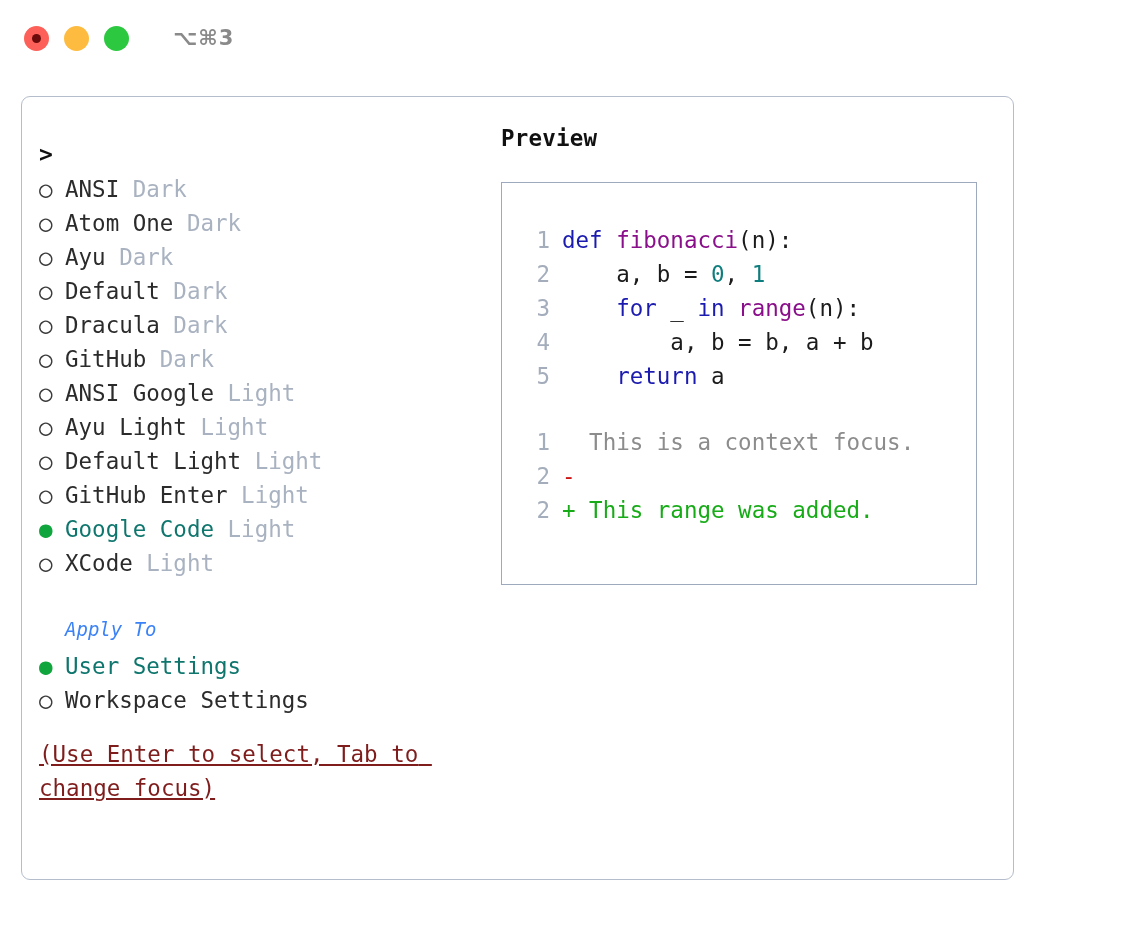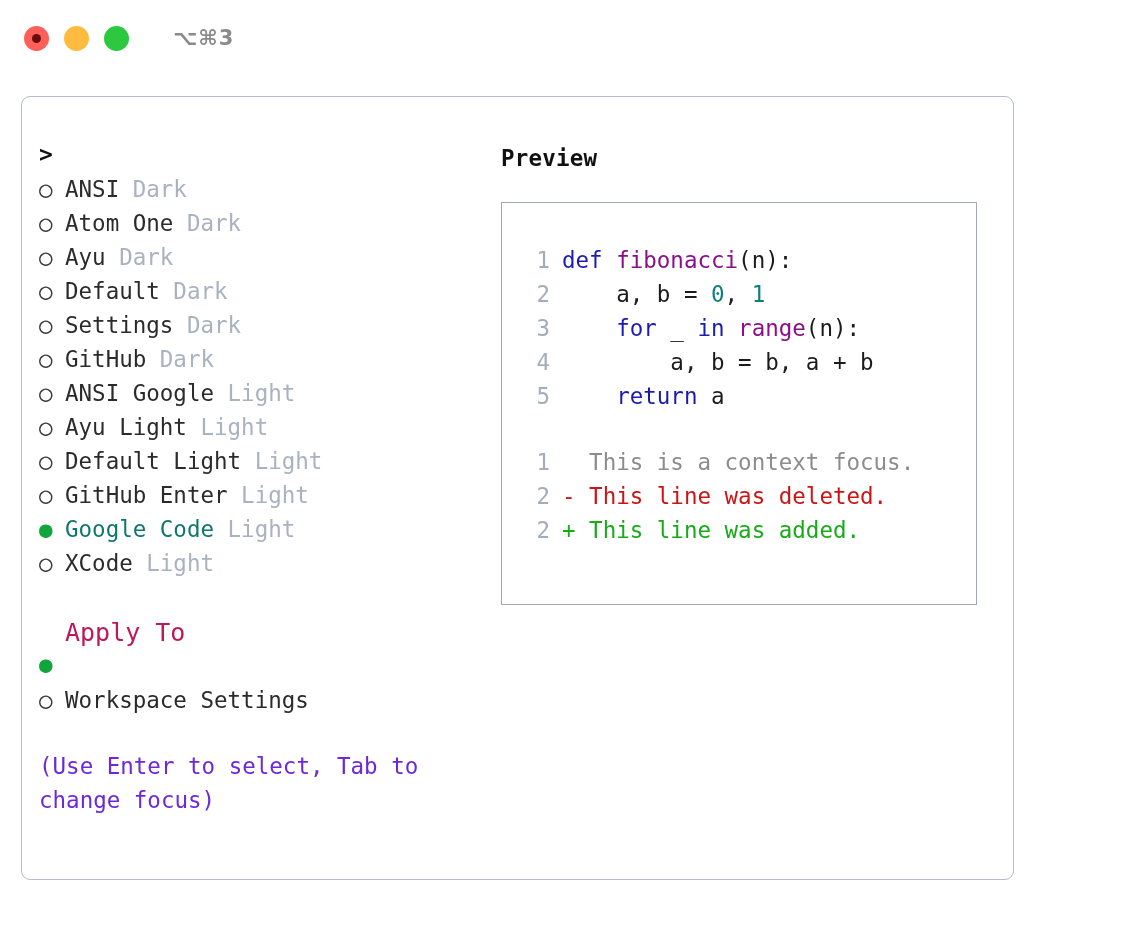--- a/index.html
+++ b/index.html
@@ -123,39 +123,41 @@
 
   .theme-name   { color: #2b2b2b; }
   .theme-name.sel { color: #0f766e; }
   .theme-variant { color: #a9b2c0; }
   .theme-variant.sel { color: #a9b2c0; }
 
   .spacer-row { height: 34px; }
 
   #apply-to-header {
     padding-left: 26px;
-    font-size: 25px;
-    color: #be185d;
+    font-size: 19px;
+    color: #3b82f6;
     height: 35px;
+    font-style: italic;
   }
 
   #hint-block {
-    margin-top: 28px;
+    margin-top: 16px;
     font-size: 22.5px;
     line-height: 34px;
-    color: #6d28d9;
+    color: #7f1d1d;
     white-space: pre-wrap;
     width: 420px;
+    text-decoration: underline;
   }
 
   
   #preview-column {
     position: absolute;
     left: 479px;
-    top: 48px;
+    top: 28px;
     width: 490px;
   }
 
   #preview-header {
     font-size: 22.5px;
     font-weight: bold;
     color: #111111;
     height: 35px;
     letter-spacing: 0.2px;
   }
@@ -213,54 +215,54 @@
 
     <div id="theme-column">
       <div class="line-row" id="select-theme-header">
         <span class="caret">&gt;</span>
       </div>
       <div id="theme-list">
           <div class="line-row"><span class="bullet">○</span><span class="theme-name">ANSI</span><span class="theme-variant"> Dark</span></div>
           <div class="line-row"><span class="bullet">○</span><span class="theme-name">Atom One</span><span class="theme-variant"> Dark</span></div>
           <div class="line-row"><span class="bullet">○</span><span class="theme-name">Ayu</span><span class="theme-variant"> Dark</span></div>
           <div class="line-row"><span class="bullet">○</span><span class="theme-name">Default</span><span class="theme-variant"> Dark</span></div>
-          <div class="line-row"><span class="bullet">○</span><span class="theme-name">Settings</span><span class="theme-variant"> Dark</span></div>
+          <div class="line-row"><span class="bullet">○</span><span class="theme-name">Dracula</span><span class="theme-variant"> Dark</span></div>
           <div class="line-row"><span class="bullet">○</span><span class="theme-name">GitHub</span><span class="theme-variant"> Dark</span></div>
           <div class="line-row"><span class="bullet">○</span><span class="theme-name">ANSI Google</span><span class="theme-variant"> Light</span></div>
           <div class="line-row"><span class="bullet">○</span><span class="theme-name">Ayu Light</span><span class="theme-variant"> Light</span></div>
           <div class="line-row"><span class="bullet">○</span><span class="theme-name">Default Light</span><span class="theme-variant"> Light</span></div>
           <div class="line-row"><span class="bullet">○</span><span class="theme-name">GitHub Enter</span><span class="theme-variant"> Light</span></div>
           <div class="line-row"><span class="bullet filled">●</span><span class="theme-name sel">Google Code</span><span class="theme-variant sel"> Light</span></div>
           <div class="line-row"><span class="bullet">○</span><span class="theme-name">XCode</span><span class="theme-variant"> Light</span></div>
         </div>
 
       <div class="spacer-row"></div>
 
       <div class="line-row" id="apply-to-header">Apply To</div>
       <div id="apply-to-list">
-          <div class="line-row"><span class="bullet filled">●</span></div>
+          <div class="line-row"><span class="bullet filled">●</span><span class="theme-name sel">User Settings</span></div>
           <div class="line-row"><span class="bullet">○</span><span class="theme-name">Workspace Settings</span></div>
         </div>
 
       <div id="hint-block">(Use Enter to select, Tab to change focus)</div>
     </div>
 
     <div id="preview-column">
       <div id="preview-header">Preview</div>
       <div id="preview-box">
         <div id="code-block">
             <div class="code-line"><span class="ln">1</span><span class="tok-kw">def </span><span class="tok-fn">fibonacci</span><span class="tok-plain">(n):</span></div>
             <div class="code-line"><span class="ln">2</span><span class="tok-plain">    a, b = </span><span class="tok-num">0</span><span class="tok-plain">, </span><span class="tok-num">1</span></div>
             <div class="code-line"><span class="ln">3</span><span class="tok-plain">    </span><span class="tok-kw">for</span><span class="tok-plain"> _ </span><span class="tok-kw">in</span><span class="tok-plain"> </span><span class="tok-fn">range</span><span class="tok-plain">(n):</span></div>
             <div class="code-line"><span class="ln">4</span><span class="tok-plain">        a, b = b, a + b</span></div>
             <div class="code-line"><span class="ln">5</span><span class="tok-plain">    </span><span class="tok-kw">return</span><span class="tok-plain"> a</span></div>
           </div>
         <div class="code-gap"></div>
         <div id="diff-block">
             <div class="code-line"><span class="ln">1</span><span class="diff-ctx">  </span><span class="diff-ctx">This is a context focus.</span></div>
-            <div class="code-line"><span class="ln">2</span><span class="diff-del">- </span><span class="diff-del">This line was deleted.</span></div>
-            <div class="code-line"><span class="ln">2</span><span class="diff-add">+ </span><span class="diff-add">This line was added.</span></div>
+            <div class="code-line"><span class="ln">2</span><span class="diff-del">- </span></div>
+            <div class="code-line"><span class="ln">2</span><span class="diff-add">+ </span><span class="diff-add">This range was added.</span></div>
           </div>
       </div>
     </div>
 
   </div>
 </div>
 
 </body></html>

